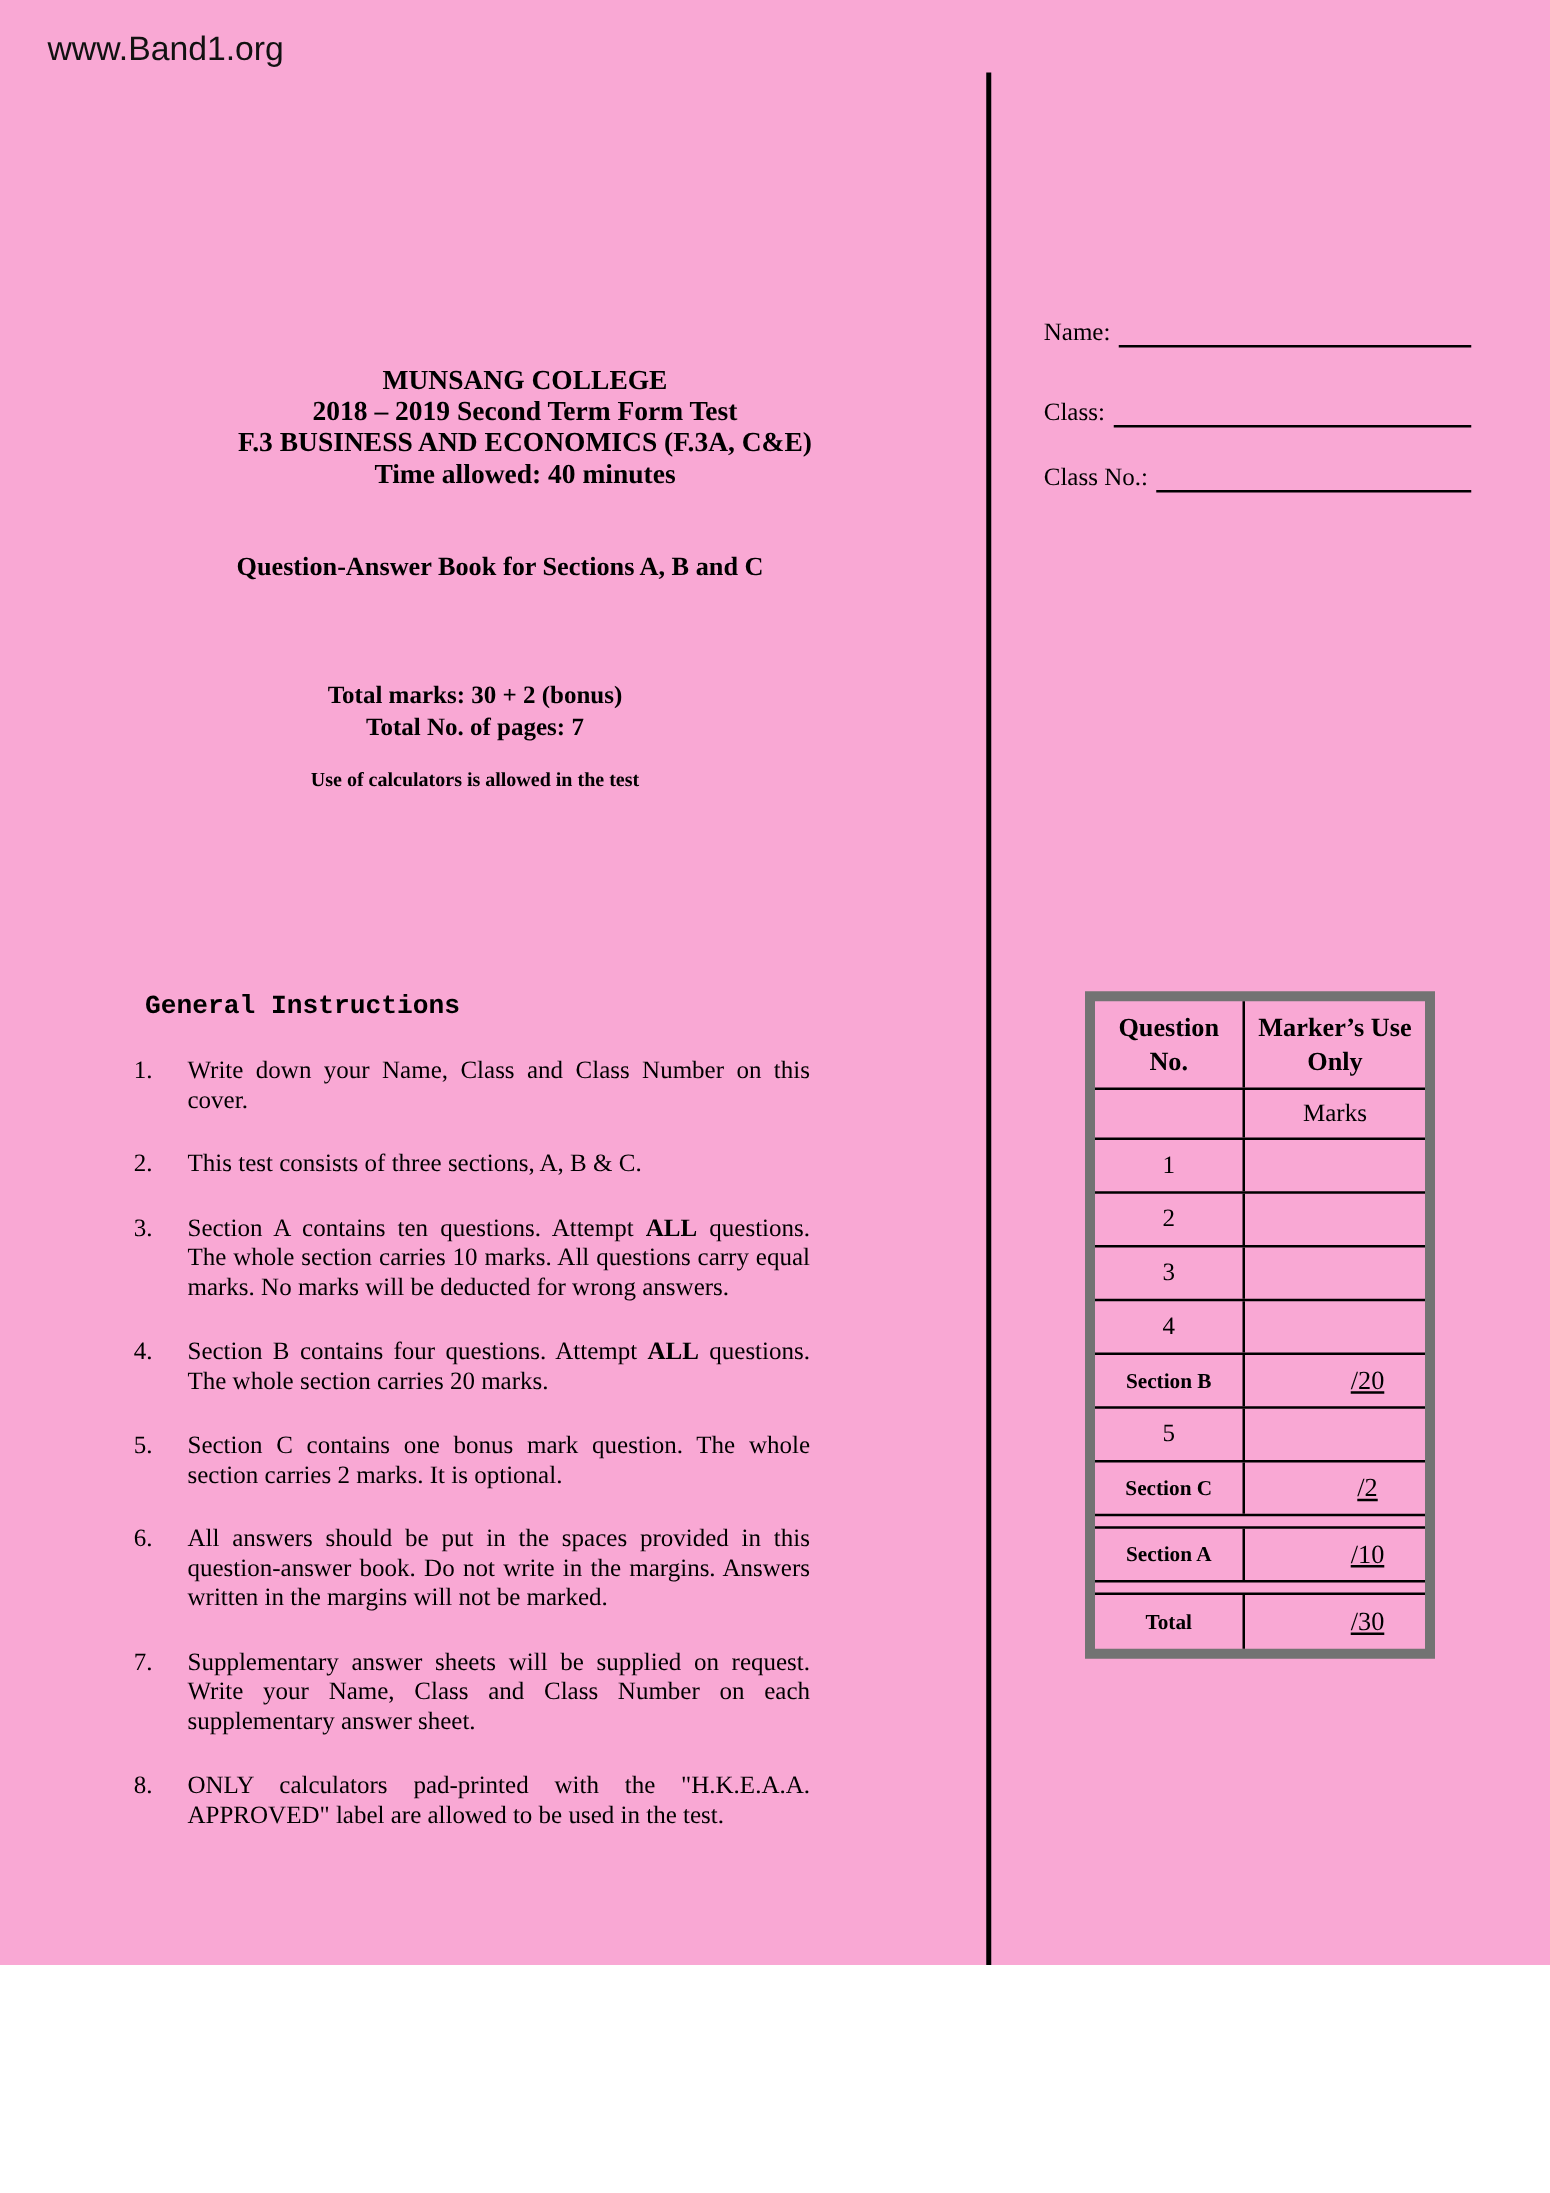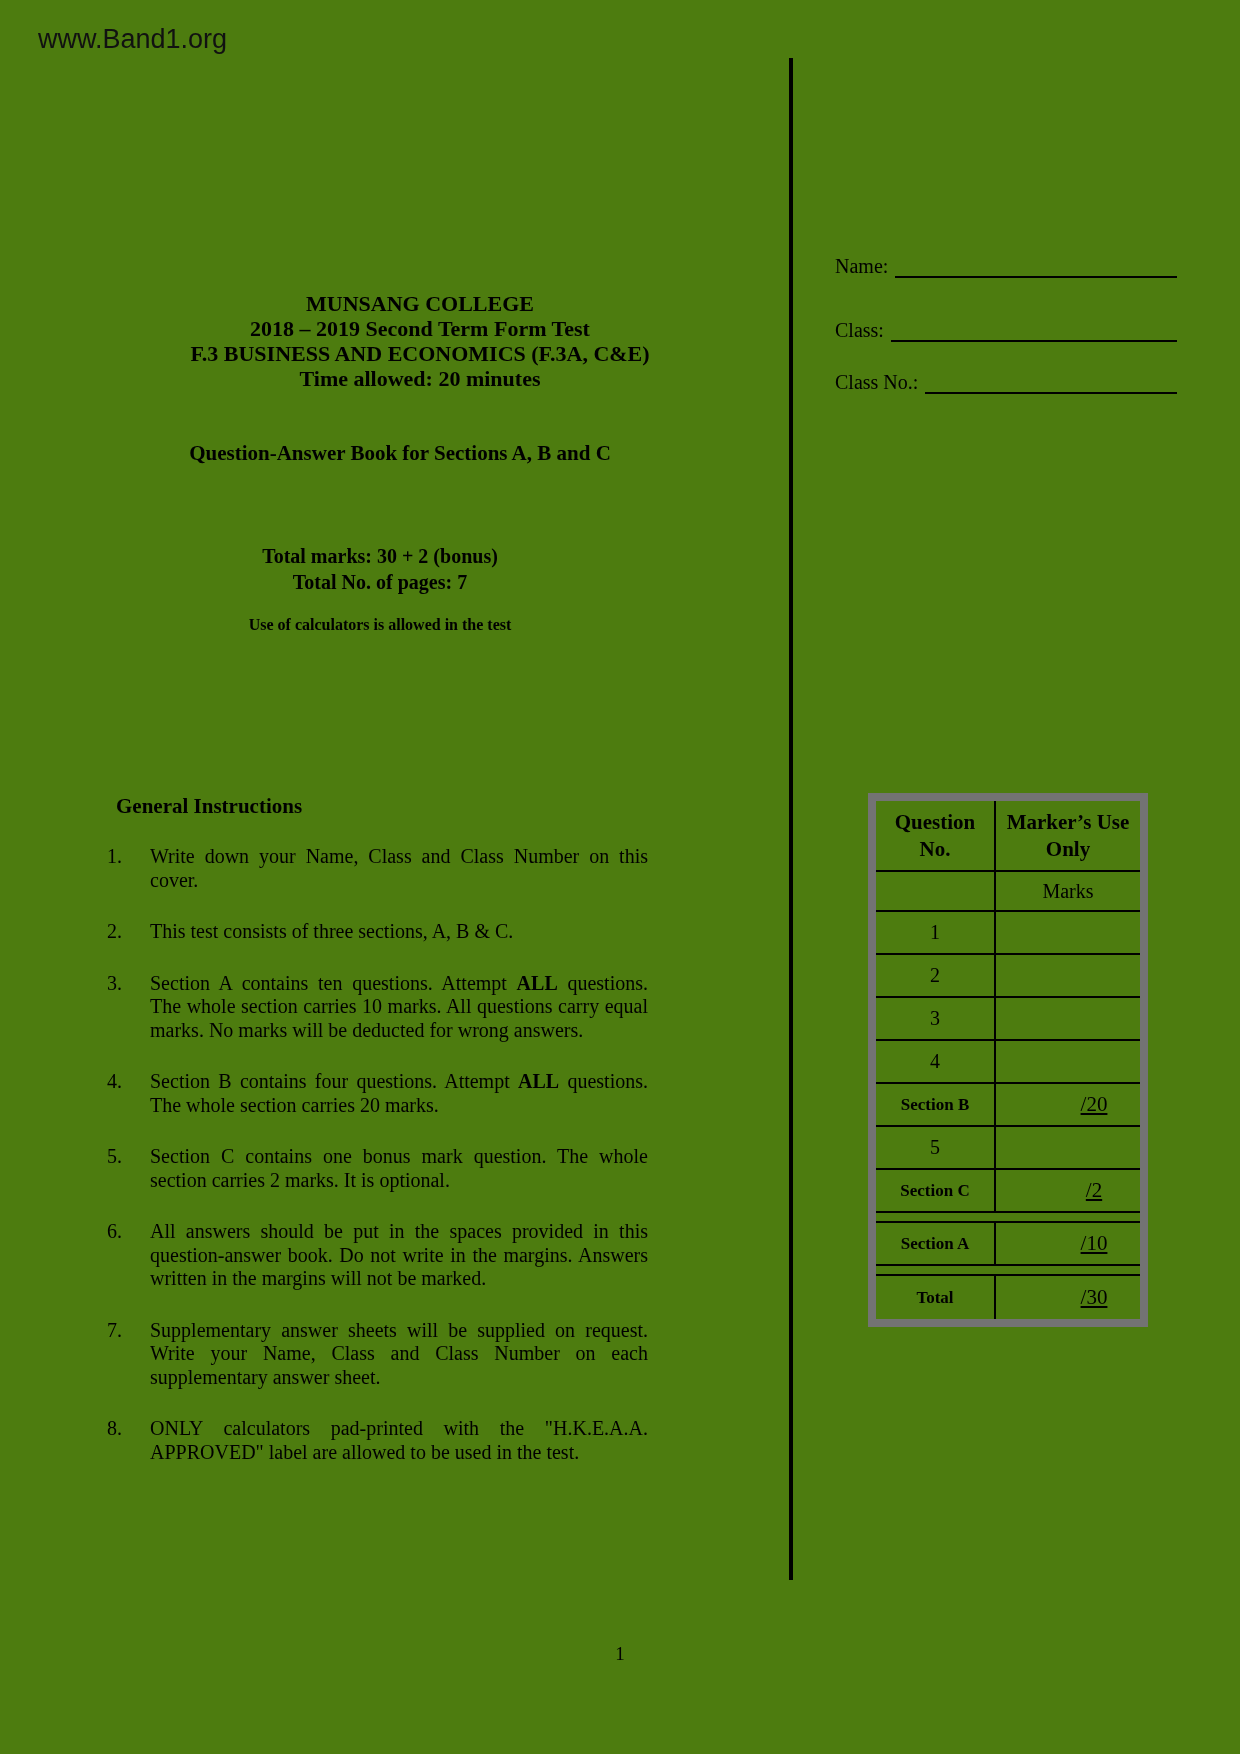--- a/index.html
+++ b/index.html
@@ -1,20 +1,20 @@
 <!DOCTYPE html>
 <html><head>
 <meta charset="utf-8">
 <style>
   html, body { margin: 0; padding: 0; background: #ffffff; }
   .page {
     position: relative;
     width: 1240px;
-    height: 1754px;
-    background: #4d7c0f;
+    height: 1572px;
+    background: #f9a8d4;
     color: #000000;
     font-family: "Liberation Serif", serif;
     overflow: hidden;
   }
   .watermark {
     position: absolute;
     left: 38px; top: 24px;
     font-family: "Liberation Sans", sans-serif;
     font-size: 27px;
     color: #111111;
@@ -45,21 +45,21 @@
     height: 24px;
     margin-left: 7px;
   }
   .fr-name  { top: 250px; }
   .fr-class { top: 314px; }
   .fr-cno   { top: 366px; }
 
   .gi-heading {
     position: absolute;
     left: 116px; top: 794px;
-    font-family: Liberation Serif, serif;
+    font-family: Liberation Mono, monospace;
     font-weight: bold;
     font-size: 21px;
   }
   .gi-list {
     position: absolute;
     left: 107px; top: 845px;
     width: 541px;
   }
   .gi-item {
     position: relative;
@@ -118,21 +118,21 @@
 <div class="page">
 
   <div class="watermark">www.Band1.org</div>
 
   <div class="vdivider"></div>
 
   <div class="center-block title-block">
     <div>MUNSANG COLLEGE</div>
     <div>2018 – 2019 Second Term Form Test</div>
     <div>F.3 BUSINESS AND ECONOMICS (F.3A, C&amp;E)</div>
-    <div>Time allowed: 20 minutes</div>
+    <div>Time allowed: 40 minutes</div>
   </div>
 
   <div class="center-block qa-book">Question-Answer Book for Sections A, B and C</div>
 
   <div class="center-block totals">
     <div>Total marks: 30 + 2 (bonus)</div>
     <div>Total No. of pages: 7</div>
   </div>
 
   <div class="center-block calc-note">Use of calculators is allowed in the test</div>

